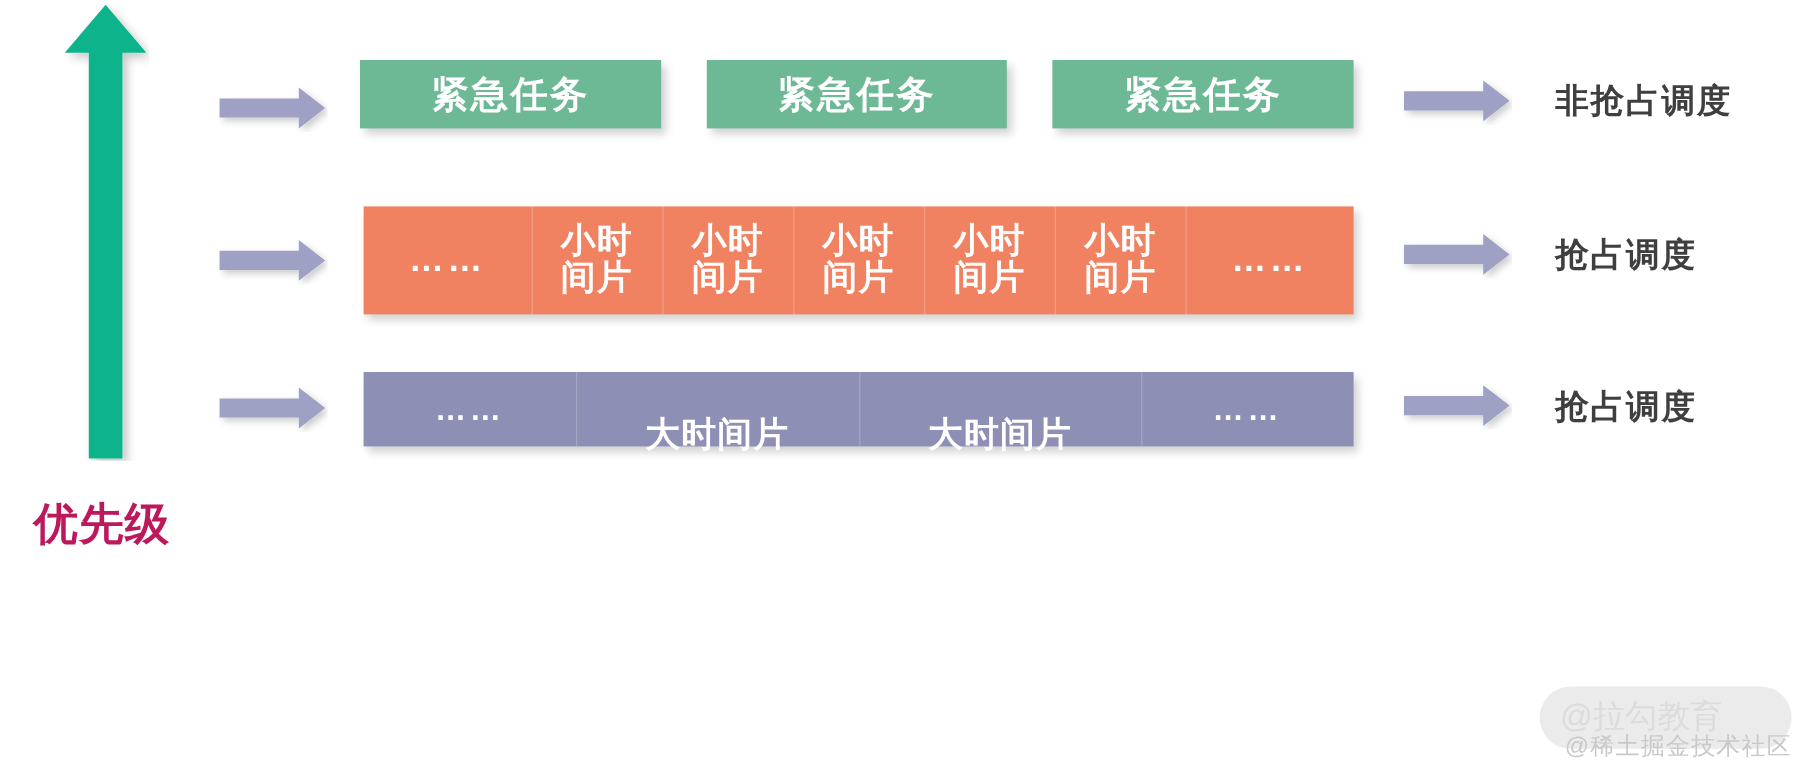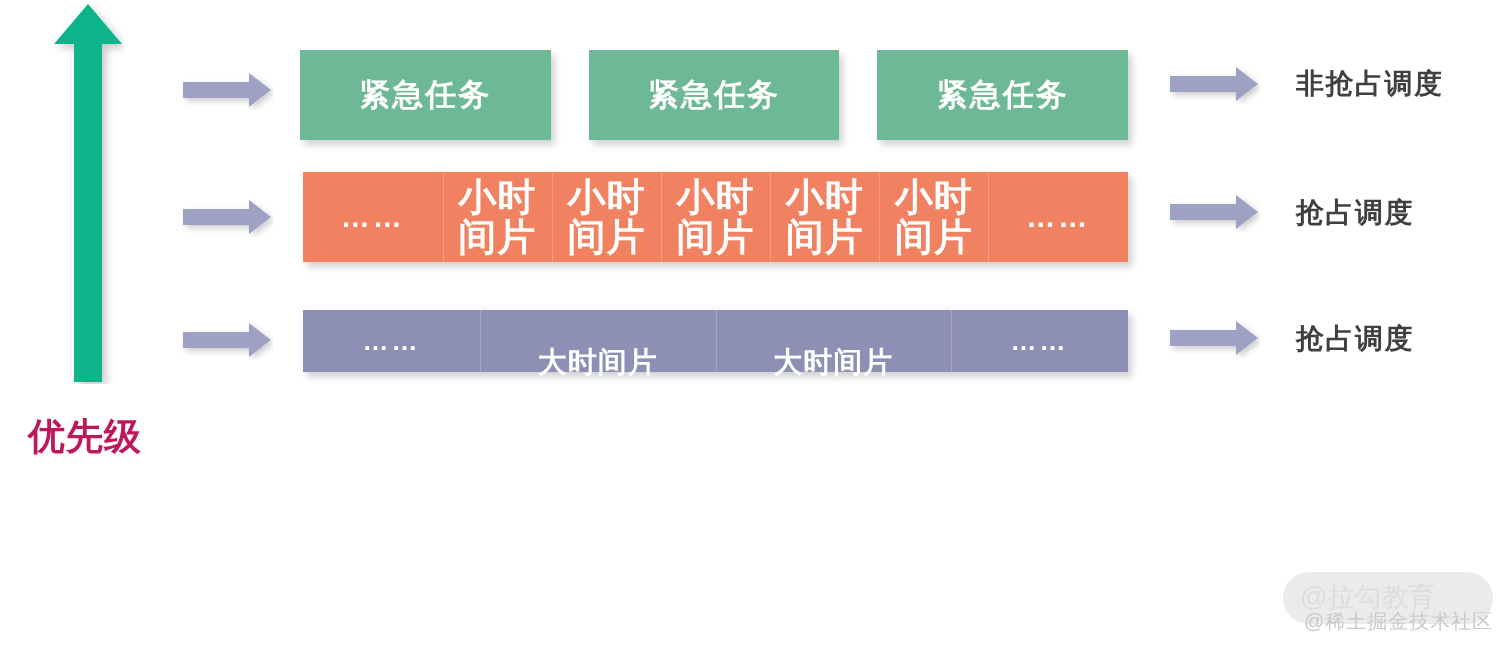--- a/index.html
+++ b/index.html
@@ -60,21 +60,21 @@
   .row-label-1 { top: 65px; }
   .row-label-2 { top: 194px; }
   .row-label-3 { top: 320px; }
 
   
   #row-urgent {
     position: absolute;
     left: 300px;
     top: 50px;
     width: 828px;
-    height: 90px;
+    height: 57px;
     display: flex;
     gap: 38px;
   }
   .green-box {
     flex: 1 1 0;
     background: #6DB895;
     box-shadow: 4px 5px 7px rgba(0,0,0,0.18);
     display: flex;
     align-items: center;
     justify-content: center;
@@ -108,21 +108,21 @@
     position: absolute;
     left: 0;
     top: 0;
     bottom: 0;
     width: 1px;
     background: rgba(255,255,255,0.22);
   }
   #row-small-slice .cell.pad { flex: 1.28 1 0; }
   #row-small-slice .cell.slice { flex: 1 1 0; }
   .slice-text {
-    font-size: 38px;
+    font-size: 29px;
     font-weight: bold;
     line-height: 1.06;
     letter-spacing: 1px;
   }
   .dots {
     font-size: 29px;
     font-weight: bold;
     letter-spacing: 3px;
   }
 

